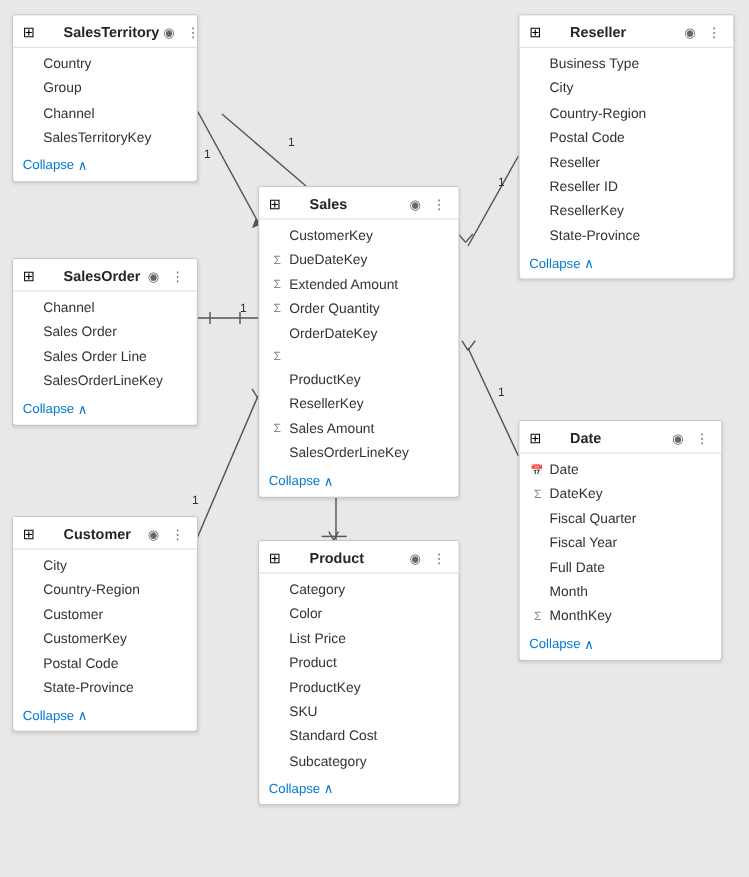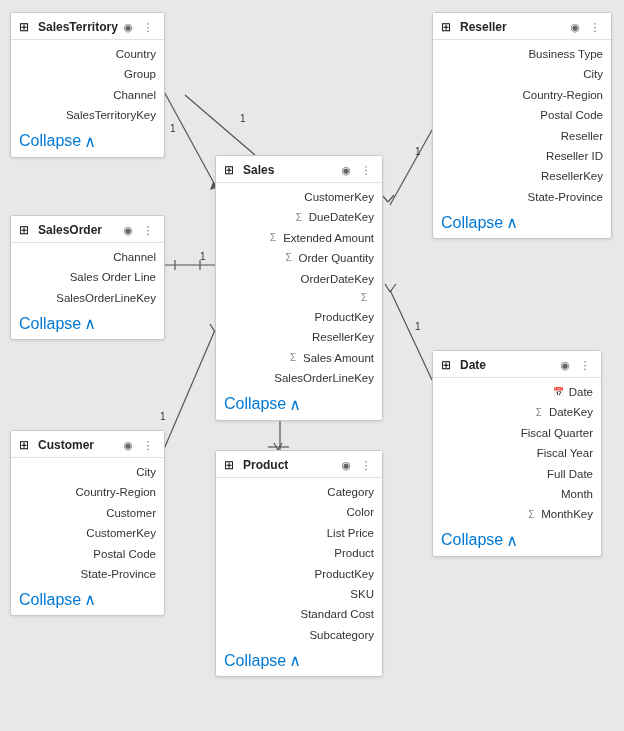--- a/index.html
+++ b/index.html
@@ -36,20 +36,21 @@
       width: 14px;
       height: 14px;
       margin-right: 5px;
       flex-shrink: 0;
     }
     .table-title {
       font-weight: 600;
       font-size: 12px;
       color: #252525;
       flex: 1;
+      margin-left: 15px;
     }
     .header-actions {
       display: flex;
       gap: 4px;
       align-items: center;
     }
     .icon-btn {
       width: 16px;
       height: 16px;
       display: flex;
@@ -61,40 +62,39 @@
     }
     .table-fields {
       padding: 4px 0 2px 0;
     }
     .field-row {
       display: flex;
       align-items: center;
       padding: 1px 8px 1px 8px;
       line-height: 1.6;
       color: #444;
-      justify-content: flex-end;
     }
     .field-icon {
       width: 14px;
       font-size: 10px;
       color: #888;
       margin-right: 3px;
       flex-shrink: 0;
       text-align: center;
     }
     .field-name {
       color: #333;
       font-size: 11.5px;
     }
     .field-name.orange {
       color: #d46b00;
     }
     .collapse-link {
       color: #0078d4;
-      font-size: 16px;
+      font-size: 11px;
       padding: 4px 8px 6px 8px;
       cursor: pointer;
       display: flex;
       align-items: center;
       gap: 3px;
     }
     svg.connector {
       position: absolute;
       top: 0;
       left: 0;
@@ -203,20 +203,24 @@
         <span class="icon-btn">⋮</span>
       </div>
     </div>
     <div class="table-fields">
       <div class="field-row">
           <span class="field-icon"></span>
           <span class="field-name">Channel</span>
         </div>
       <div class="field-row">
           <span class="field-icon"></span>
+          <span class="field-name">Sales Order</span>
+        </div>
+      <div class="field-row">
+          <span class="field-icon"></span>
           <span class="field-name">Sales Order Line</span>
         </div>
       <div class="field-row">
           <span class="field-icon"></span>
           <span class="field-name">SalesOrderLineKey</span>
         </div>
     </div>
     <div class="collapse-link">
       <span>Collapse</span>
       <span>∧</span>

